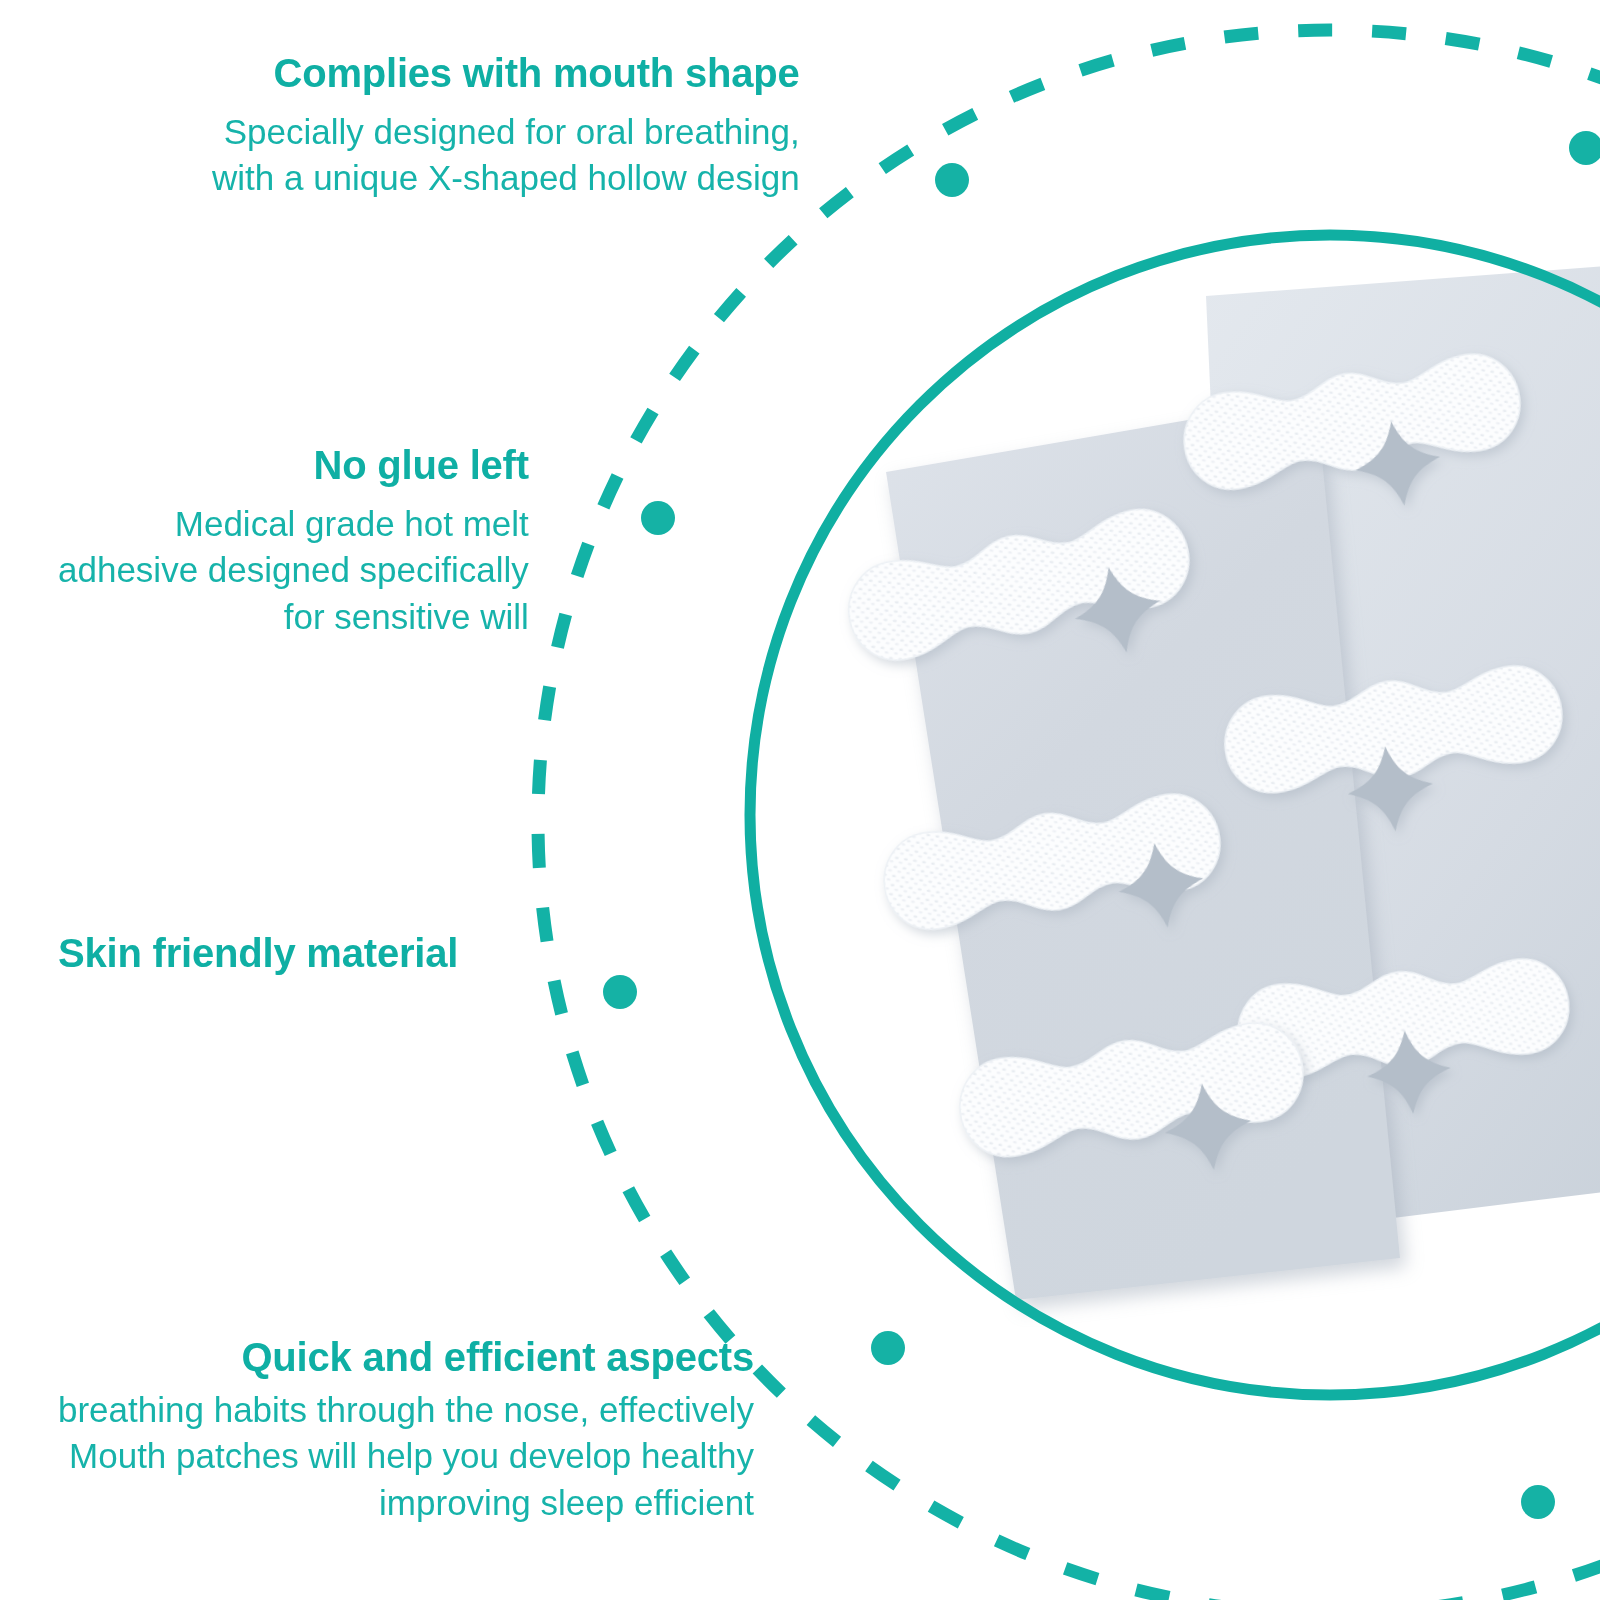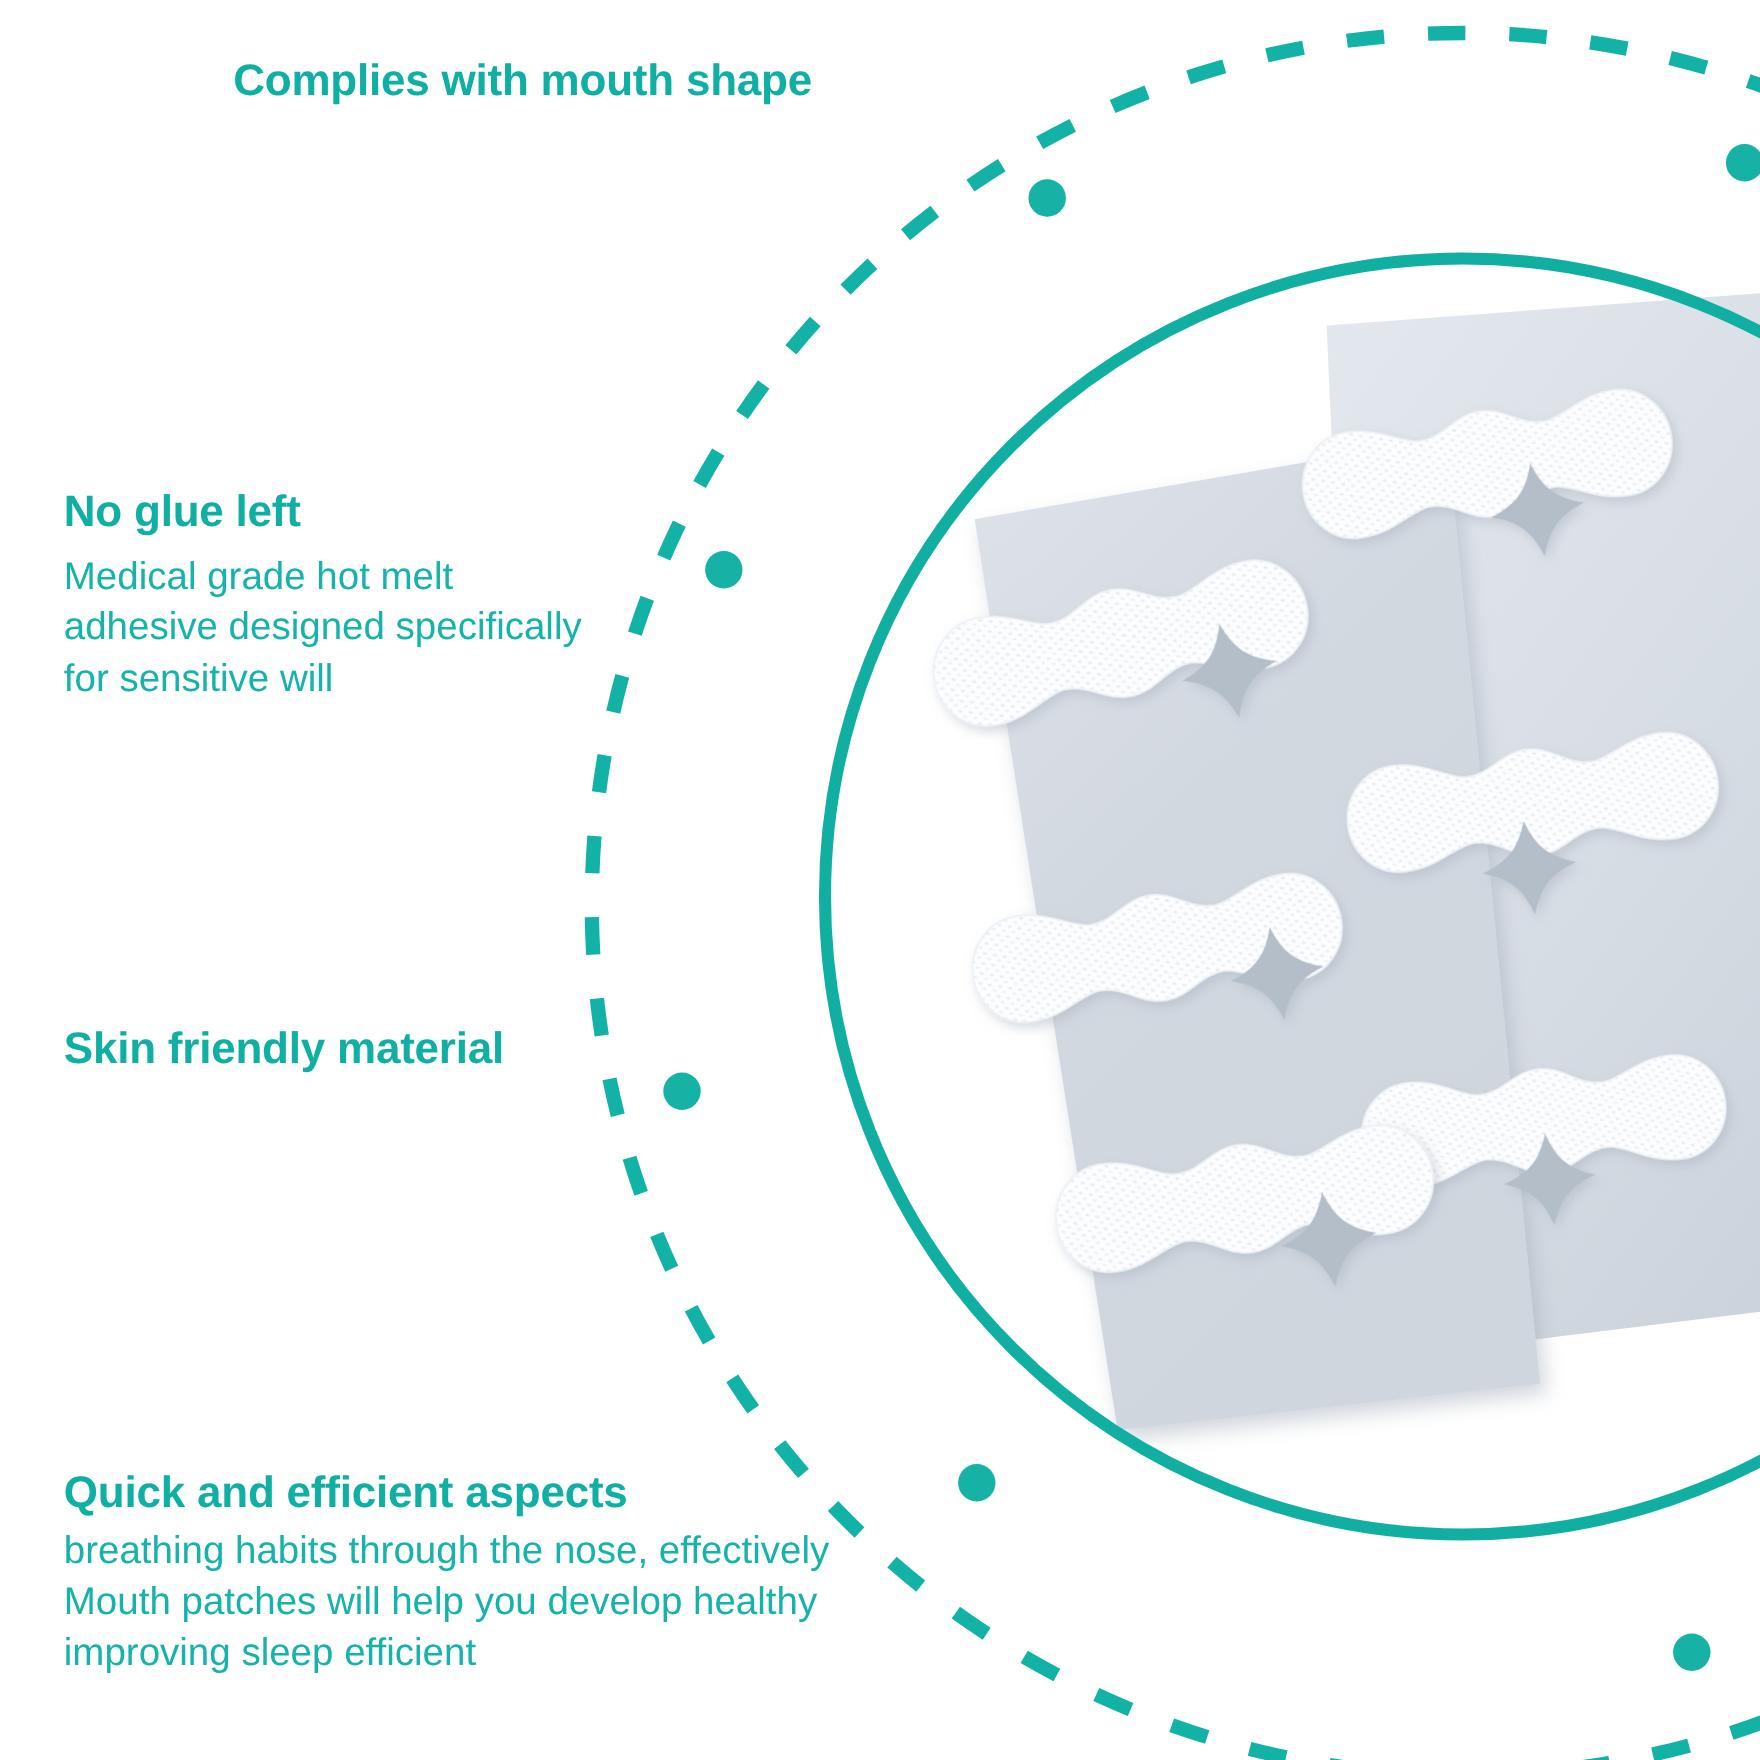--- a/index.html
+++ b/index.html
@@ -25,20 +25,21 @@
     width: 1600px;
     height: 1600px;
   }
   #photo-layer { z-index: 2; }
   #graphics   { z-index: 3; }
 
   
   .feature {
     position: absolute;
     z-index: 5;
+    text-align: right;
   }
   .feature .f-title {
     font-weight: bold;
     font-size: 40px;
     line-height: 1.08;
     letter-spacing: -0.2px;
     color: #0FAFA4;
     margin: 0 0 14px 0;
     white-space: nowrap;
   }
@@ -160,20 +161,24 @@
         <circle cx="658" cy="518" r="17" fill="#15B2A5"></circle>
         <circle cx="620" cy="992" r="17" fill="#15B2A5"></circle>
         <circle cx="888" cy="1348" r="17" fill="#15B2A5"></circle>
         <circle cx="1586" cy="148" r="17" fill="#15B2A5"></circle>
         <circle cx="1538" cy="1502" r="17" fill="#15B2A5"></circle>
       </g>
   </svg>
 
   <div class="feature" id="feature-1">
     <h2 class="f-title">Complies with mouth shape</h2>
+    <p class="f-body">
+      <span>Specially designed for oral breathing,</span>
+      <span>with a unique X-shaped hollow design</span>
+    </p>
   </div>
 
   <div class="feature" id="feature-2">
     <h2 class="f-title">No glue left</h2>
     <p class="f-body">
       <span>Medical grade hot melt</span>
       <span>adhesive designed specifically</span>
       <span>for sensitive will</span>
     </p>
   </div>

